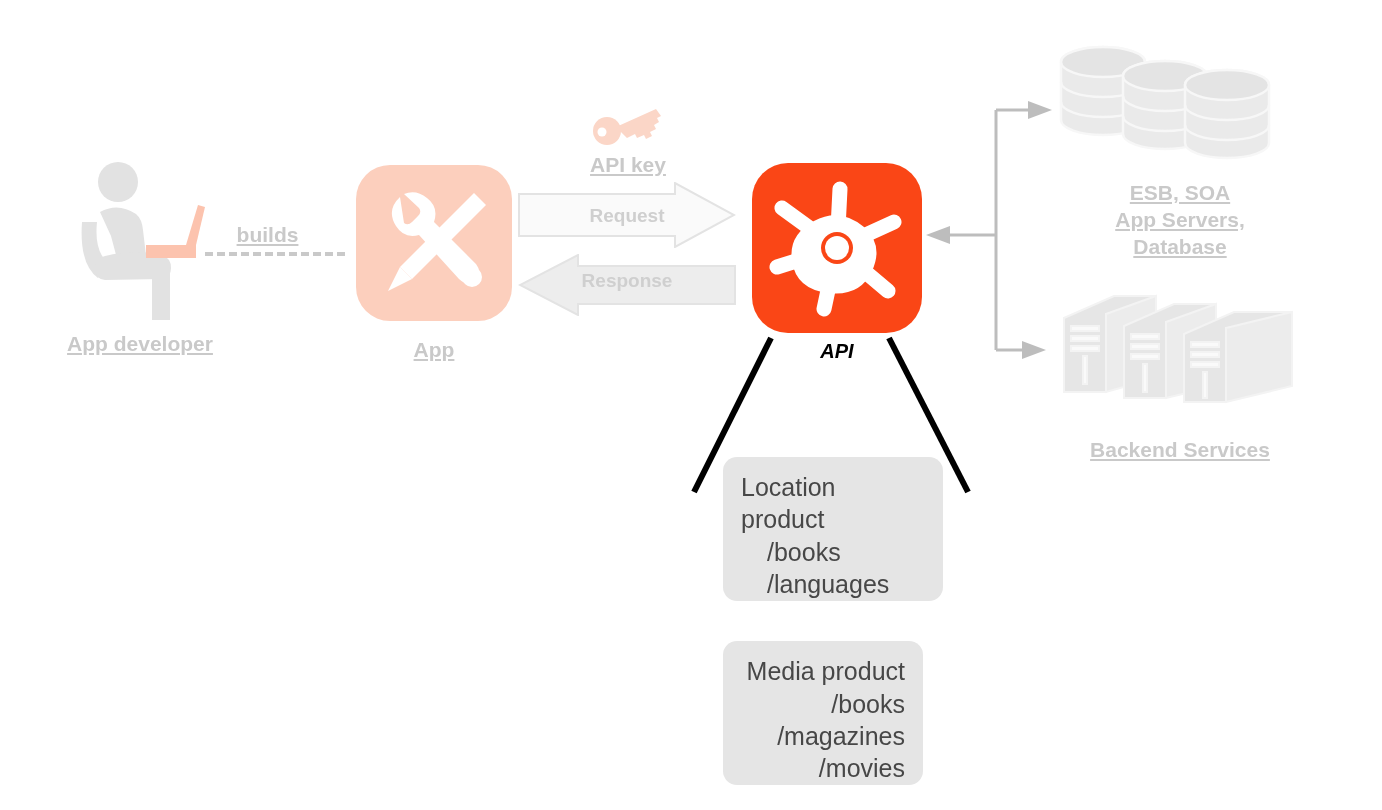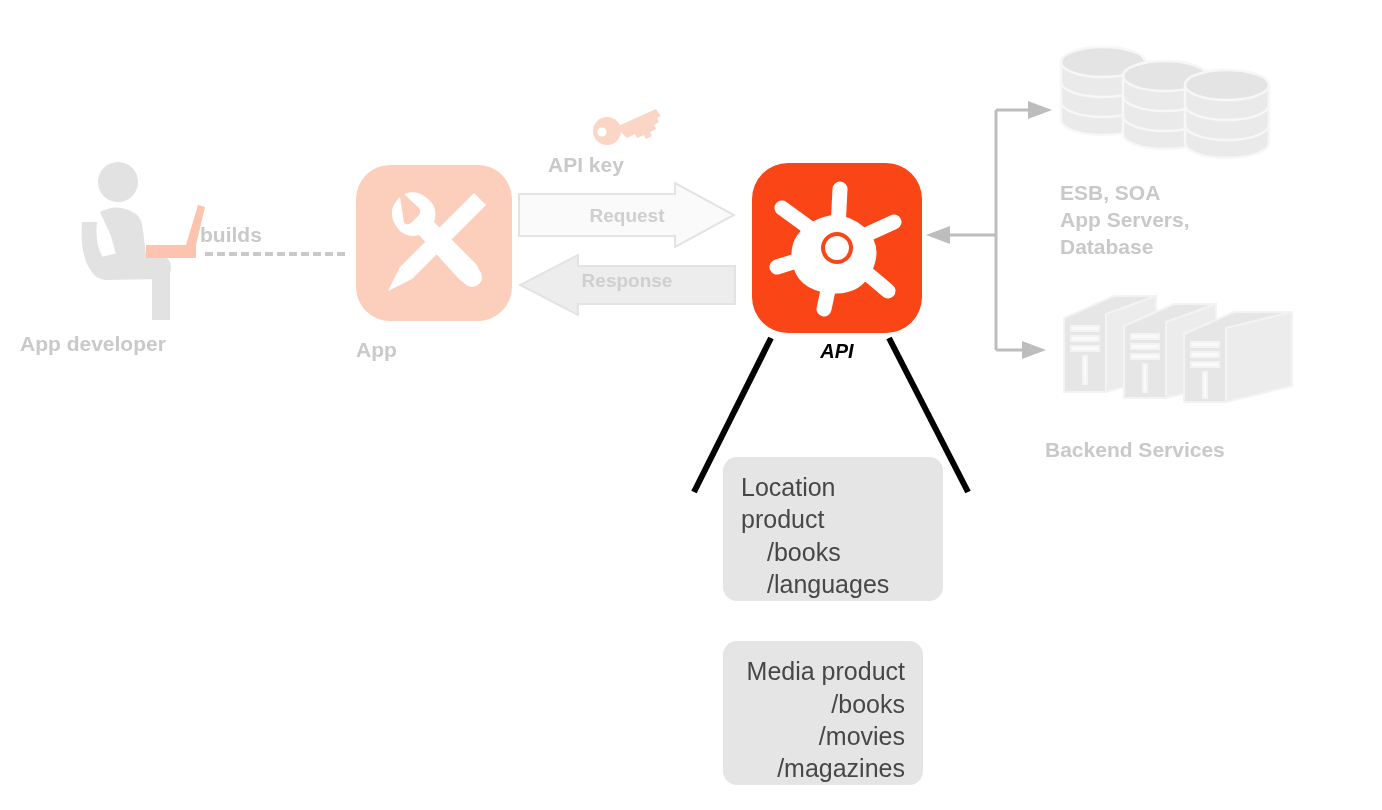--- a/index.html
+++ b/index.html
@@ -20,21 +20,23 @@
   }
   .abs { position: absolute; }
 
   
   .label-muted {
     color: #c9c9c9;
     font-weight: bold;
     font-size: 21px;
     font-family: "Liberation Sans", sans-serif;
     white-space: pre;
+    text-align: center;
     line-height: 1.28;
+    text-decoration: underline;
   }
   .label-dark {
     color: #000000;
     font-weight: bold;
     font-size: 20px;
     font-family: "Liberation Sans", sans-serif;
     text-align: center;
   }
   .label-arrow {
     color: #cfcfcf;
@@ -291,17 +293,17 @@
 
   <div class="abs product-box" id="box-location">
     <div class="product-title">Location product</div>
     <div class="product-path">/books</div>
     <div class="product-path">/languages</div>
   </div>
 
   <div class="abs product-box" id="box-media">
     <div class="product-title">Media product</div>
     <div class="product-path">/books</div>
+    <div class="product-path">/magazines</div>
     <div class="product-path">/movies</div>
-    <div class="product-path">/magazines</div>
   </div>
 
 </div>
 
 </body></html>

